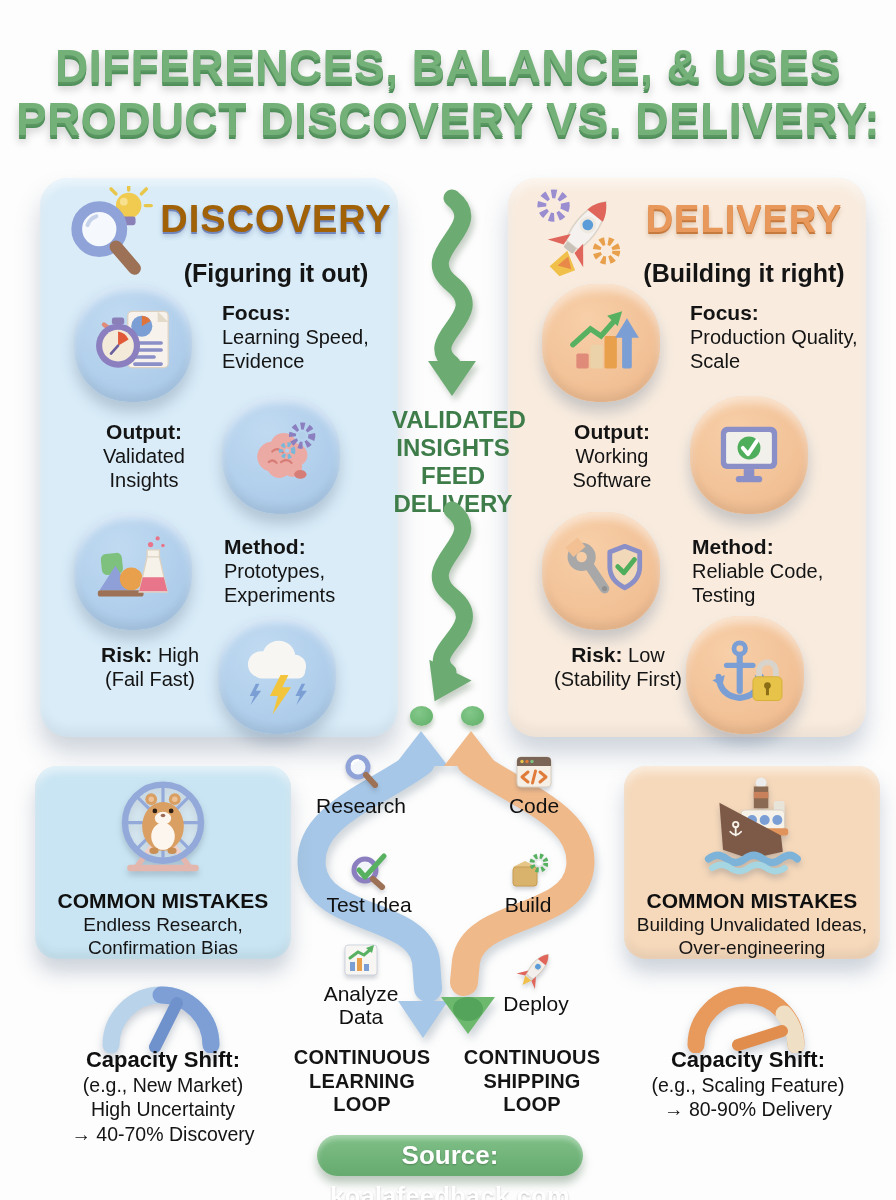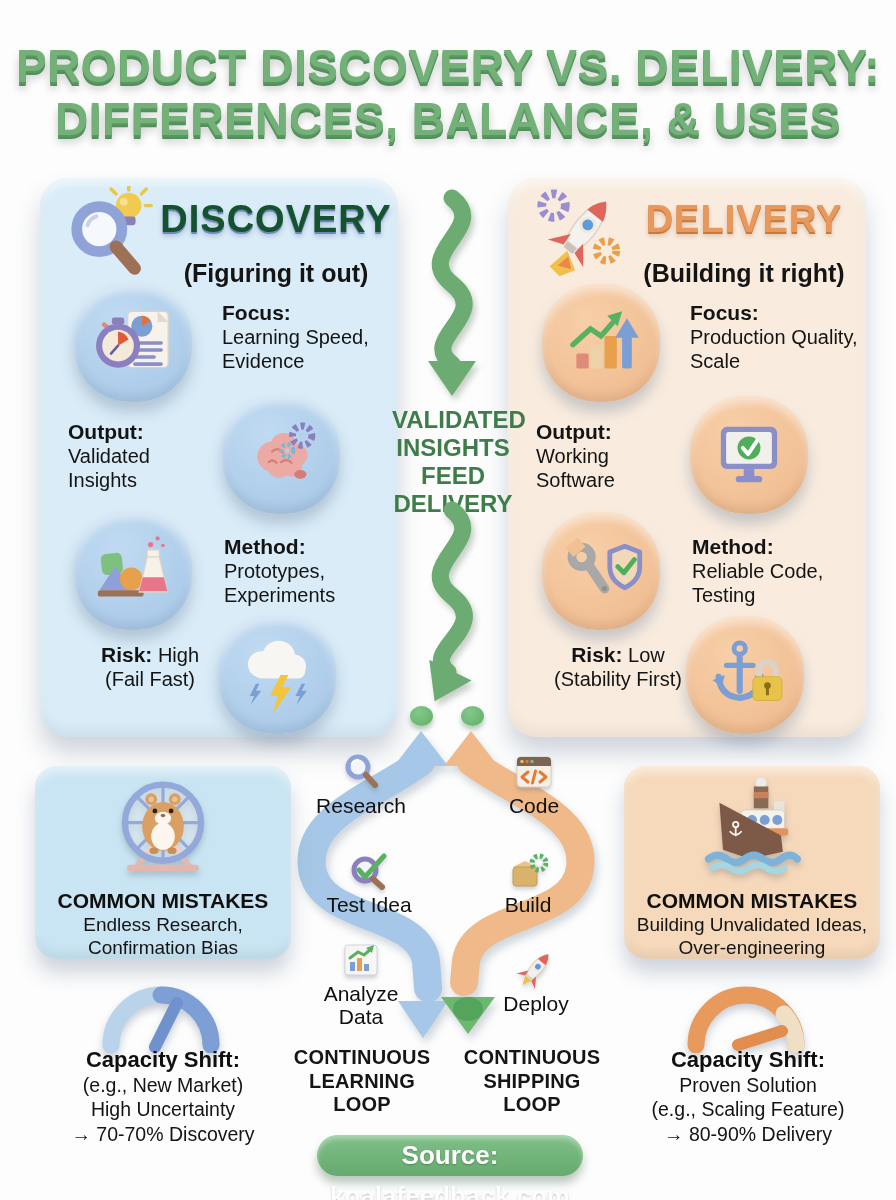--- a/index.html
+++ b/index.html
@@ -17,36 +17,36 @@
 
   
   .card{position:absolute;top:178px;width:358px;height:559px;border-radius:28px;
     box-shadow:0 16px 24px rgba(100,120,145,.30), inset 0 -8px 12px rgba(0,0,0,.05), inset 0 6px 10px rgba(255,255,255,.55);}
   #discovery-card{left:40px;background:#d9ecf8}
   #delivery-card{left:508px;background:#f9ecdf}
 
   .card-header-icon{position:absolute;left:24px;top:8px;width:98px;height:98px}
   .card-title-wrap{position:absolute;left:116px;top:20px;width:240px;text-align:center}
   .card-title{font-size:38px;font-weight:800;letter-spacing:1px}
-  #discovery-card .card-title{color:#14532d;text-shadow:0 2px 0 #7186bd,0 4px 5px rgba(60,80,130,.3)}
+  #discovery-card .card-title{color:#a16207;text-shadow:0 2px 0 #7186bd,0 4px 5px rgba(60,80,130,.3)}
   #delivery-card .card-title{color:#e8985a;text-shadow:0 2px 0 #c77a3e,0 4px 5px rgba(150,90,40,.3)}
   .card-sub{font-size:25px;font-weight:700;color:#141414;margin-top:18px}
 
   .bubble{position:absolute;width:118px;height:118px;border-radius:46%;
     box-shadow:0 10px 14px rgba(90,110,135,.30), inset 0 7px 9px rgba(255,255,255,.5), inset 0 -7px 9px rgba(0,0,0,.07);}
   .disc-bubble{background:radial-gradient(circle at 38% 30%, #c0daf1, #a5c6e7)}
   .del-bubble{background:radial-gradient(circle at 38% 30%, #f7cfa8, #efb88b)}
   .bubble svg{position:absolute;left:50%;top:50%;transform:translate(-50%,-50%)}
 
   .r1-icon{left:34px;top:106px} .r2-icon{left:182px;top:218px}
   .r3-icon{left:34px;top:334px} .r4-icon{left:178px;top:438px}
   .itext{position:absolute;font-size:20px;line-height:1.2;color:#141414}
   .lbl{font-weight:700;font-size:21px}
   .r1-text{left:182px;top:122px;width:176px}
-  .r2-text{left:28px;top:241px;width:152px;}
+  .r2-text{left:28px;top:241px;width:152px;text-align:center}
   .r3-text{left:184px;top:356px;width:172px}
   .r4-text{left:26px;top:464px;width:168px;text-align:center}
 
   
   .wavy{position:absolute;filter:drop-shadow(3px 5px 3px rgba(70,100,70,.30))}
   #bridge-text{left:392px;top:406px;width:122px;text-align:center;
     font-size:24px;font-weight:800;line-height:1.17;color:#3e7d4a}
   .gdot{position:absolute;width:23px;height:20px;border-radius:50%;
     background:radial-gradient(circle at 38% 32%, #83c88a, #5fae66);
     box-shadow:0 4px 5px rgba(60,100,60,.35)}
@@ -79,22 +79,22 @@
   #source-pill{left:317px;top:1135px;width:266px;height:41px;border-radius:21px;
     background:linear-gradient(#7fc087,#66aa6f);
     box-shadow:0 7px 10px rgba(60,100,65,.35), inset 0 4px 5px rgba(255,255,255,.35);
     color:#fff;font-size:26px;font-weight:700;text-align:center;line-height:41px;
     text-shadow:0 1px 2px rgba(0,0,0,.25)}
 </style>
 </head>
 <body>
 
 <div class="abs" id="main-title">
+  <div>DIFFERENCES, BALANCE, &amp; USES</div>
   <div>PRODUCT DISCOVERY VS. DELIVERY:</div>
-  <div>DIFFERENCES, BALANCE, &amp; USES</div>
 </div>
 
 <div class="card" id="discovery-card">
   <svg class="card-header-icon" viewBox="0 0 100 100">
     <g stroke="#e8c64a" stroke-width="3.5" stroke-linecap="round">
       <line x1="53" y1="8" x2="48" y2="3"></line>
         <line x1="66" y1="4" x2="66" y2="0"></line>
       <line x1="79" y1="8" x2="84" y2="3"></line>
         <line x1="83" y1="20" x2="89" y2="20"></line>
     </g>
@@ -448,28 +448,27 @@
 
 <svg class="gauge" style="left:95px;top:983px" width="132" height="70" viewBox="0 0 132 70">
   <path d="M16,62 A50,50 0 0 1 116,62" stroke="#b9d3ea" stroke-width="17" fill="none" stroke-linecap="round"></path>
   <path d="M66,12 A50,50 0 0 1 116,62" stroke="#7e9fd6" stroke-width="17" fill="none" stroke-linecap="round"></path>
   <line x1="60" y1="64" x2="82" y2="20" stroke="#6f92cc" stroke-width="12" stroke-linecap="round"></line>
 </svg>
 <div class="capacity" style="left:38px">
   <div class="cap-label">Capacity Shift:</div>
   <div class="cap-line">(e.g., New Market)</div>
   <div class="cap-line">High Uncertainty</div>
-  <div class="cap-line">→ 70-70% Discovery</div>
+  <div class="cap-line">→ 40-70% Discovery</div>
 </div>
 
 <svg class="gauge" style="left:680px;top:983px" width="132" height="70" viewBox="0 0 132 70">
   <path d="M16,62 A50,50 0 0 1 116,62" stroke="#e8995c" stroke-width="17" fill="none" stroke-linecap="round"></path>
   <path d="M104,31 A50,50 0 0 1 116,62" stroke="#efe0c5" stroke-width="17" fill="none" stroke-linecap="round"></path>
   <line x1="58" y1="62" x2="102" y2="48" stroke="#e08d4e" stroke-width="12" stroke-linecap="round"></line>
 </svg>
 <div class="capacity" style="left:623px">
   <div class="cap-label">Capacity Shift:</div>
-  <div class="cap-line">Proven Solution</div>
   <div class="cap-line">(e.g., Scaling Feature)</div>
   <div class="cap-line">→ 80-90% Delivery</div>
 </div>
 
 <div class="abs" id="source-pill">Source: koalafeedback.com</div>
 
 </body></html>

